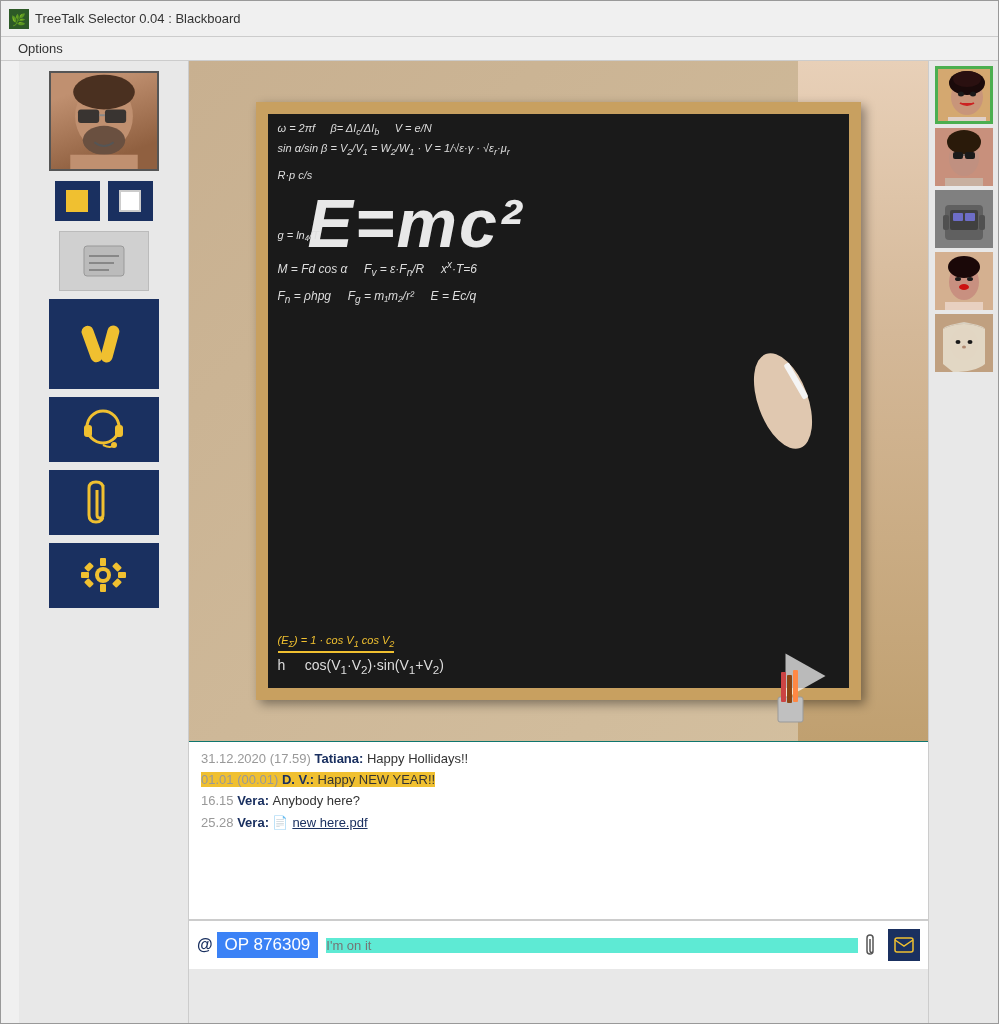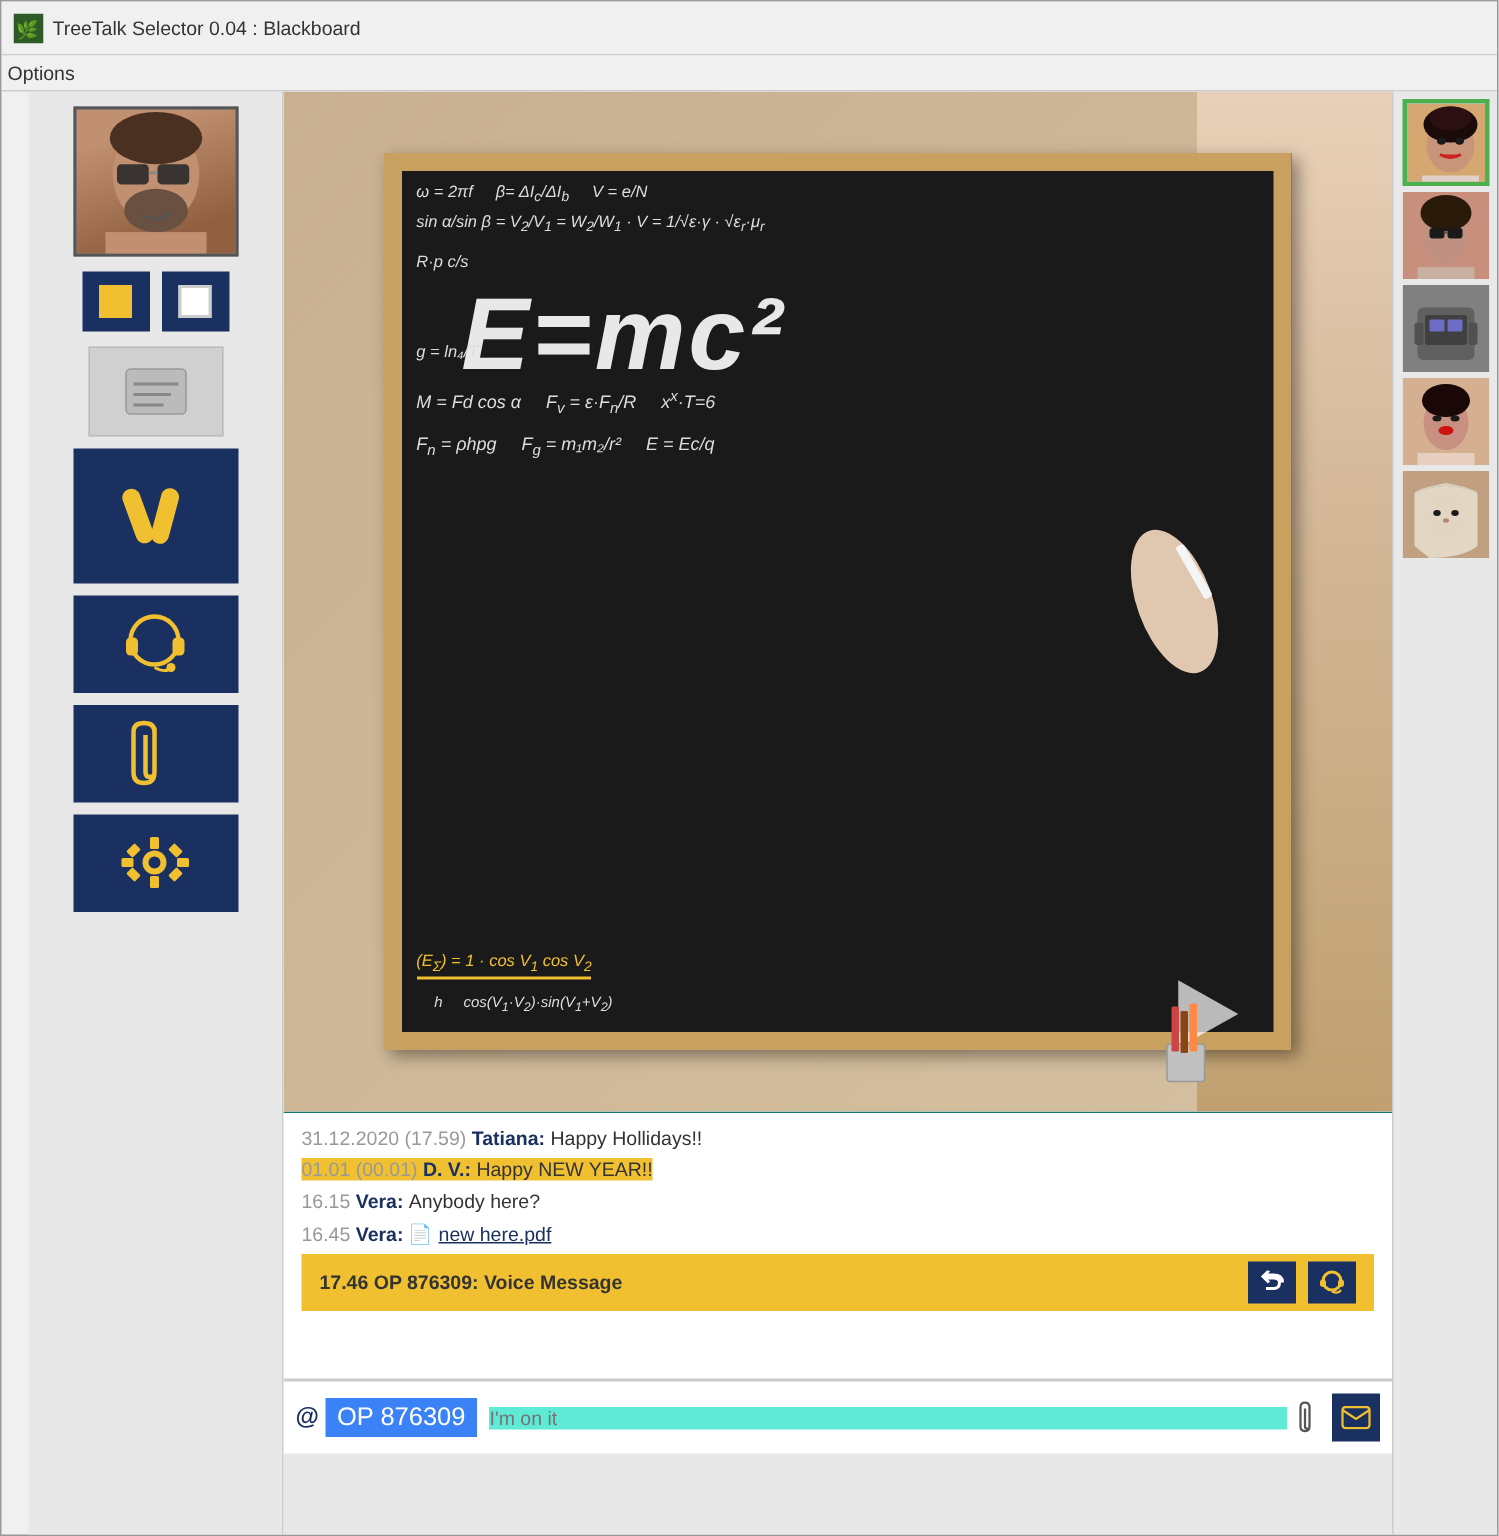--- a/index.html
+++ b/index.html
@@ -19,21 +19,21 @@
       background: #f0f0f0;
       border-bottom: 1px solid #ccc;
       padding: 4px 8px;
       height: 36px;
     }
 
     
     #menubar {
       background: #f0f0f0;
       border-bottom: 1px solid #ccc;
-      padding: 2px 4px;
+      padding: 2px 17px;
       height: 24px;
       display: flex;
       align-items: center;
     }
     #menubar span {
       font-size: 13px;
       color: #333;
       cursor: pointer;
     }
 
@@ -482,21 +482,21 @@
             </div>
             <div style="position:absolute;top:145px;left:10px;font-size:12px;color:#ddd;font-style:italic;">
               M = Fd cos α &nbsp;&nbsp;&nbsp; F<sub>v</sub> = ε·F<sub>n</sub>/R &nbsp;&nbsp;&nbsp; x<sup>x</sup>·T=6
             </div>
             <div style="position:absolute;top:175px;left:10px;font-size:12px;color:#ddd;font-style:italic;">
               F<sub>n</sub> = ρhpg &nbsp;&nbsp;&nbsp; F<sub>g</sub> = m₁m₂/r² &nbsp;&nbsp;&nbsp; E = Ec/q
             </div>
             <div style="position:absolute;bottom:35px;left:10px;font-size:11px;color:#f0c030;font-style:italic;border-bottom:2px solid #f0c030;padding-bottom:2px;">
               (E<sub>Σ</sub>) = 1 · cos V<sub>1</sub> cos V<sub>2</sub>
             </div>
-            <div style="position:absolute;bottom:12px;left:22px;font-size:10px;color:#ddd;font-style:italic;">
+            <div style="position:absolute;bottom:12px;left:10px;font-size:14px;color:#ddd;">
               h &nbsp;&nbsp;&nbsp; cos(V<sub>1</sub>·V<sub>2</sub>)·sin(V<sub>1</sub>+V<sub>2</sub>)
             </div>
           </div>
         </div>
 
         <div style="position:absolute;right:105px;top:50%;transform:translateY(-50%);width:80px;height:120px;">
           <svg width="80" height="120" viewBox="0 0 80 120">
             <ellipse cx="40" cy="60" rx="25" ry="50" fill="#e0c8b0" transform="rotate(-20,40,60)"></ellipse>
 
             <rect x="50" y="20" width="6" height="40" rx="2" fill="#f5f5f5" transform="rotate(-30,53,40)"></rect>
@@ -535,49 +535,27 @@
         </span>
       </div>
 
       <div class="chat-line">
         <span class="chat-time">16.15 </span>
         <span class="chat-name">Vera: </span>
         <span class="chat-text">Anybody here?</span>
       </div>
 
       <div class="chat-line">
-        <span class="chat-time">16.45 </span>
+        <span class="chat-time">25.28 </span>
         <span class="chat-name">Vera: </span>
         <span class="file-icon">📄 </span>
         <span class="chat-link">new here.pdf</span>
       </div>
 
 
-      <div class="voice-msg-bar">
-        <span class="voice-msg-text">
-          <span>17.46 </span>
-          <span>OP 876309: </span>
-          <span>Voice Message</span>
-        </span>
-        <div class="voice-msg-actions">
-          <div class="voice-action-btn">
-            <svg width="18" height="16" viewBox="0 0 18 16">
-              <path d="M16,8 Q16,3 10,3 L4,3 L7,0 L3,4 L7,8 L4,5 L10,5 Q14,5 14,8 Q14,12 10,12 L5,12" stroke="white" stroke-width="2" fill="none"></path>
-            </svg>
-          </div>
-          <div class="voice-action-btn">
-            <svg width="20" height="18" viewBox="0 0 20 18">
-              <circle cx="10" cy="8" r="6" stroke="#f0c030" stroke-width="2" fill="none"></circle>
-              <rect x="2" y="7" width="4" height="5" rx="2" fill="#f0c030"></rect>
-              <rect x="14" y="7" width="4" height="5" rx="2" fill="#f0c030"></rect>
-              <path d="M10,15 Q14,17 16,14" stroke="#f0c030" stroke-width="1.5" fill="none"></path>
-            </svg>
-          </div>
-        </div>
-      </div>
 
     </div>
 
     <div id="input-bar">
       <span class="input-at">@</span>
       <span class="input-name">OP 876309</span>
       <input class="input-field" type="text" placeholder="I'm on it" style="">
       <div class="input-attach">
         <svg width="22" height="22" viewBox="0 0 22 22">
           <path d="M11,3 L11,17 Q11,20 8,20 Q5,20 5,17 L5,4 Q5,1 8,1 Q11,1 11,4 L11,17 Q11,18.5 9.5,18.5 Q8,18.5 8,17 L8,5" stroke="#555" stroke-width="1.5" fill="none"></path>

